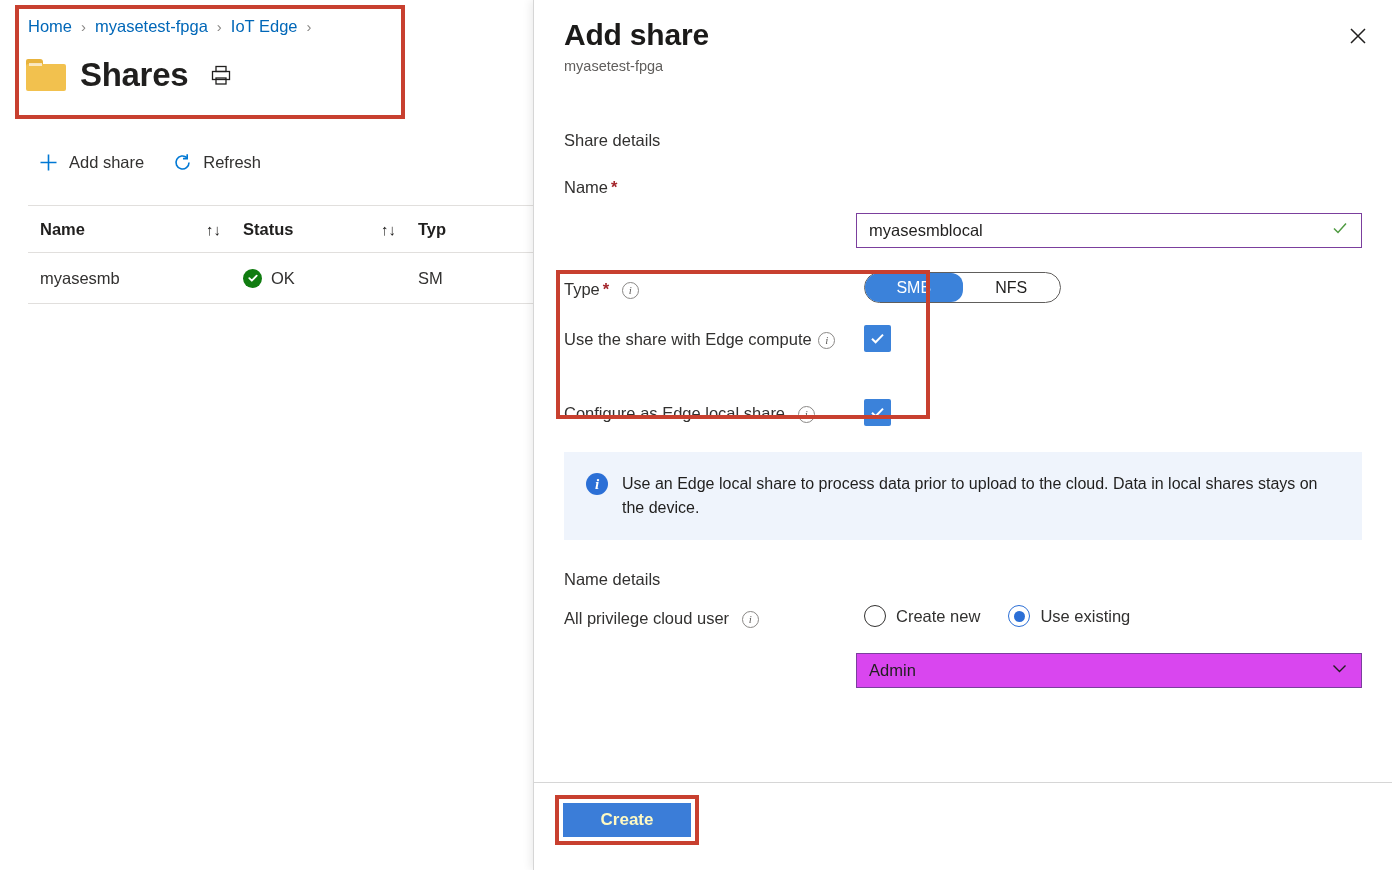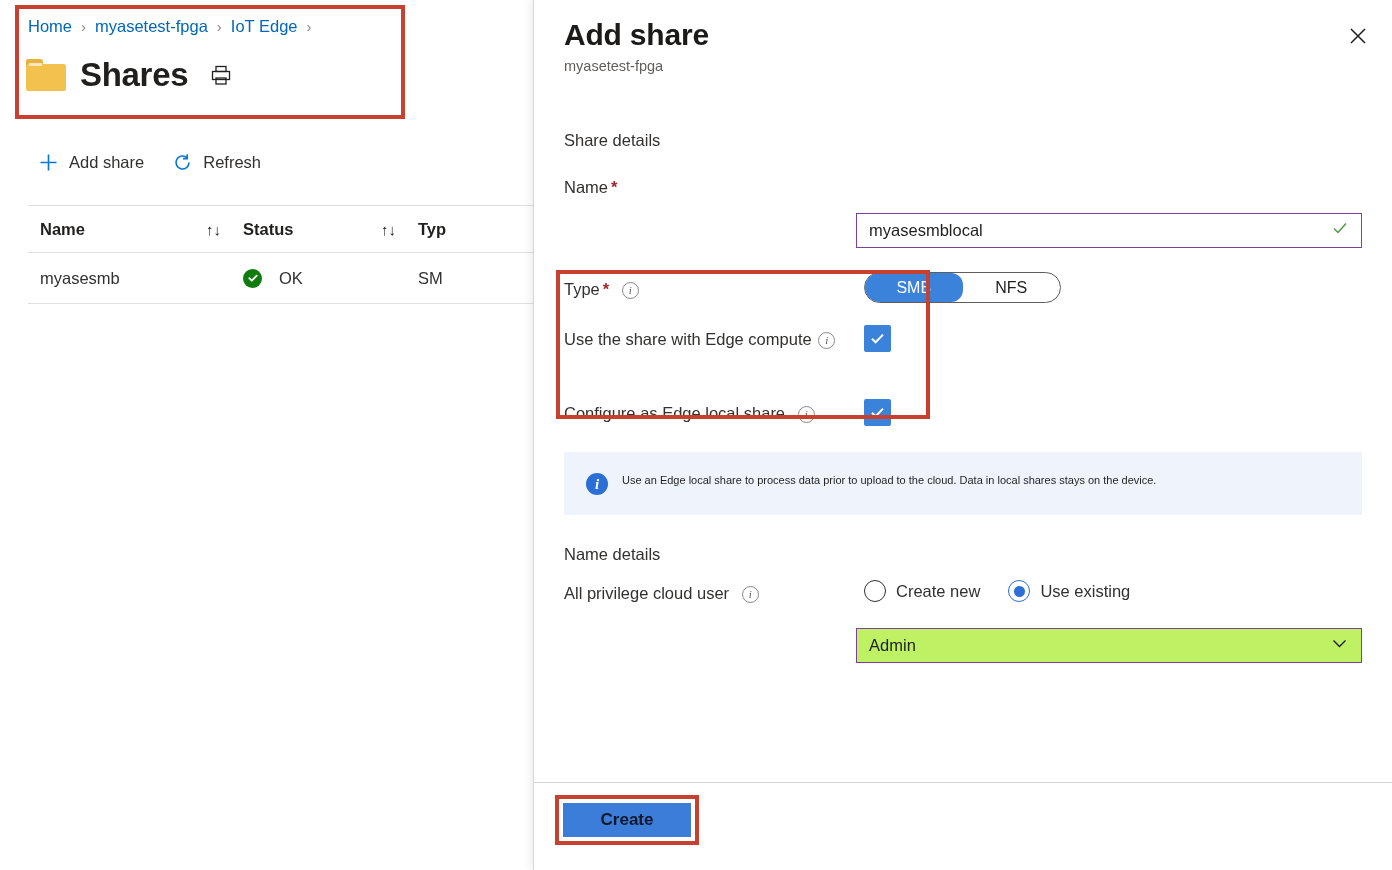--- a/index.html
+++ b/index.html
@@ -33,21 +33,21 @@
 
   .cmdbar { position: absolute; left: 38px; top: 152px; display: flex; align-items: center; gap: 28px; }
   .cmd { display: flex; align-items: center; gap: 10px; color: #323130; font-size: 16.5px; cursor: pointer; }
   .cmd .glyph { color: #0078d4; display: flex; align-items: center; justify-content: center; }
 
   .tbl { position: absolute; left: 28px; top: 205px; width: 560px; }
   .tbl .divider { height: 1px; background: #e1dfdd; }
   .tbl-head { display: flex; align-items: center; height: 46px; }
   .tbl-row { display: flex; align-items: center; height: 50px; }
   .col-name { width: 215px; padding-left: 12px; }
-  .col-status { width: 175px; display: flex; align-items: center; gap: 8px; }
+  .col-status { width: 175px; display: flex; align-items: center; }
   .col-type { width: 120px; }
   .th { font-size: 16.5px; font-weight: 600; color: #201f1e; display: flex; align-items: center; justify-content: space-between; }
   .th .sorter { color: #201f1e; font-size: 15px; font-weight: 400; padding-right: 22px; }
   .td { font-size: 16.5px; color: #323130; }
   .ok-dot { width: 19px; height: 19px; border-radius: 50%; background: #107c10; display: inline-flex; align-items: center; justify-content: center; margin-right: 9px; }
 
   
   #panel {
     position: absolute; left: 533px; top: 0; width: 859px; height: 870px;
     background: #ffffff; border-left: 1px solid #d6d6d6;
@@ -82,35 +82,35 @@
 
   .check-highlight { position: absolute; left: 556px; top: 270px; width: 374px; height: 149px; border: 4px solid #c8402f; pointer-events: none; }
 
   .cb-block { margin-top: 22px; }
   .cb-row { display: flex; align-items: flex-start; margin-top: 2px; }
   .cb-label { font-size: 16.5px; color: #323130; line-height: 1.5; }
   .checkbox { width: 27px; height: 27px; background: #3b82da; border-radius: 2px; display: flex; align-items: center; justify-content: center; cursor: pointer; flex: none; }
 
   .info-banner { display: flex; align-items: flex-start; gap: 14px; background: #eff4fc; padding: 20px 22px; margin-top: 26px; }
   .info-banner .i-badge { flex: none; width: 22px; height: 22px; border-radius: 50%; background: #2b6fd6; color: #fff; display: flex; align-items: center; justify-content: center; font-family: "Liberation Serif", serif; font-style: italic; font-weight: 700; font-size: 15px; margin-top: 1px; }
-  .info-banner .i-text { font-size: 11px; color: #201f1e; line-height: 1.5; max-width: 730px; }
+  .info-banner .i-text { font-size: 16px; color: #201f1e; line-height: 1.5; max-width: 730px; }
 
   .radio-group { display: flex; align-items: center; gap: 14px; }
   .radio-item { display: flex; align-items: center; gap: 10px; cursor: pointer; margin-right: 14px; }
   .radio { width: 22px; height: 22px; border-radius: 50%; border: 1.6px solid #323130; display: flex; align-items: center; justify-content: center; background: #fff; }
   .radio.sel { border-color: #2b6fd6; }
   .radio.sel::after { content: ""; width: 11px; height: 11px; border-radius: 50%; background: #2b6fd6; }
   .radio-label { font-size: 16.5px; color: #323130; }
 
-  .select-box { width: 519px; height: 35px; border: 1px solid #7b3f9d; display: flex; align-items: center; justify-content: space-between; padding: 0 12px; background: #bef264; cursor: pointer; }
+  .select-box { width: 519px; height: 35px; border: 1px solid #7b3f9d; display: flex; align-items: center; justify-content: space-between; padding: 0 12px; background: #d946ef; cursor: pointer; }
   .select-box .val { font-size: 16.5px; color: #201f1e; }
 
   .panel-foot { position: absolute; left: 0; right: 0; bottom: 0; height: 88px; border-top: 1px solid #d6d6d6; background: #fff; }
   .create-highlight { position: absolute; left: 21px; top: 12px; width: 144px; height: 50px; border: 4px solid #c8402f; pointer-events: none; }
-  .create-btn { position: absolute; left: 29px; top: 20px; width: 128px; height: 34px; background: #3b7dd8; color: #0f172a; font-size: 17px; font-weight: 600; display: flex; align-items: center; justify-content: center; border: none; cursor: pointer; font-family: "Liberation Sans", sans-serif; }
+  .create-btn { position: absolute; left: 29px; top: 20px; width: 128px; height: 34px; background: #3b7dd8; color: #fef9c3; font-size: 17px; font-weight: 600; display: flex; align-items: center; justify-content: center; border: none; cursor: pointer; font-family: "Liberation Sans", sans-serif; }
 </style>
 </head>
 <body>
 
 <div id="root">
 
   <div id="bg-page">
 
     <div class="breadcrumb">
       <span class="crumb">Home</span>

